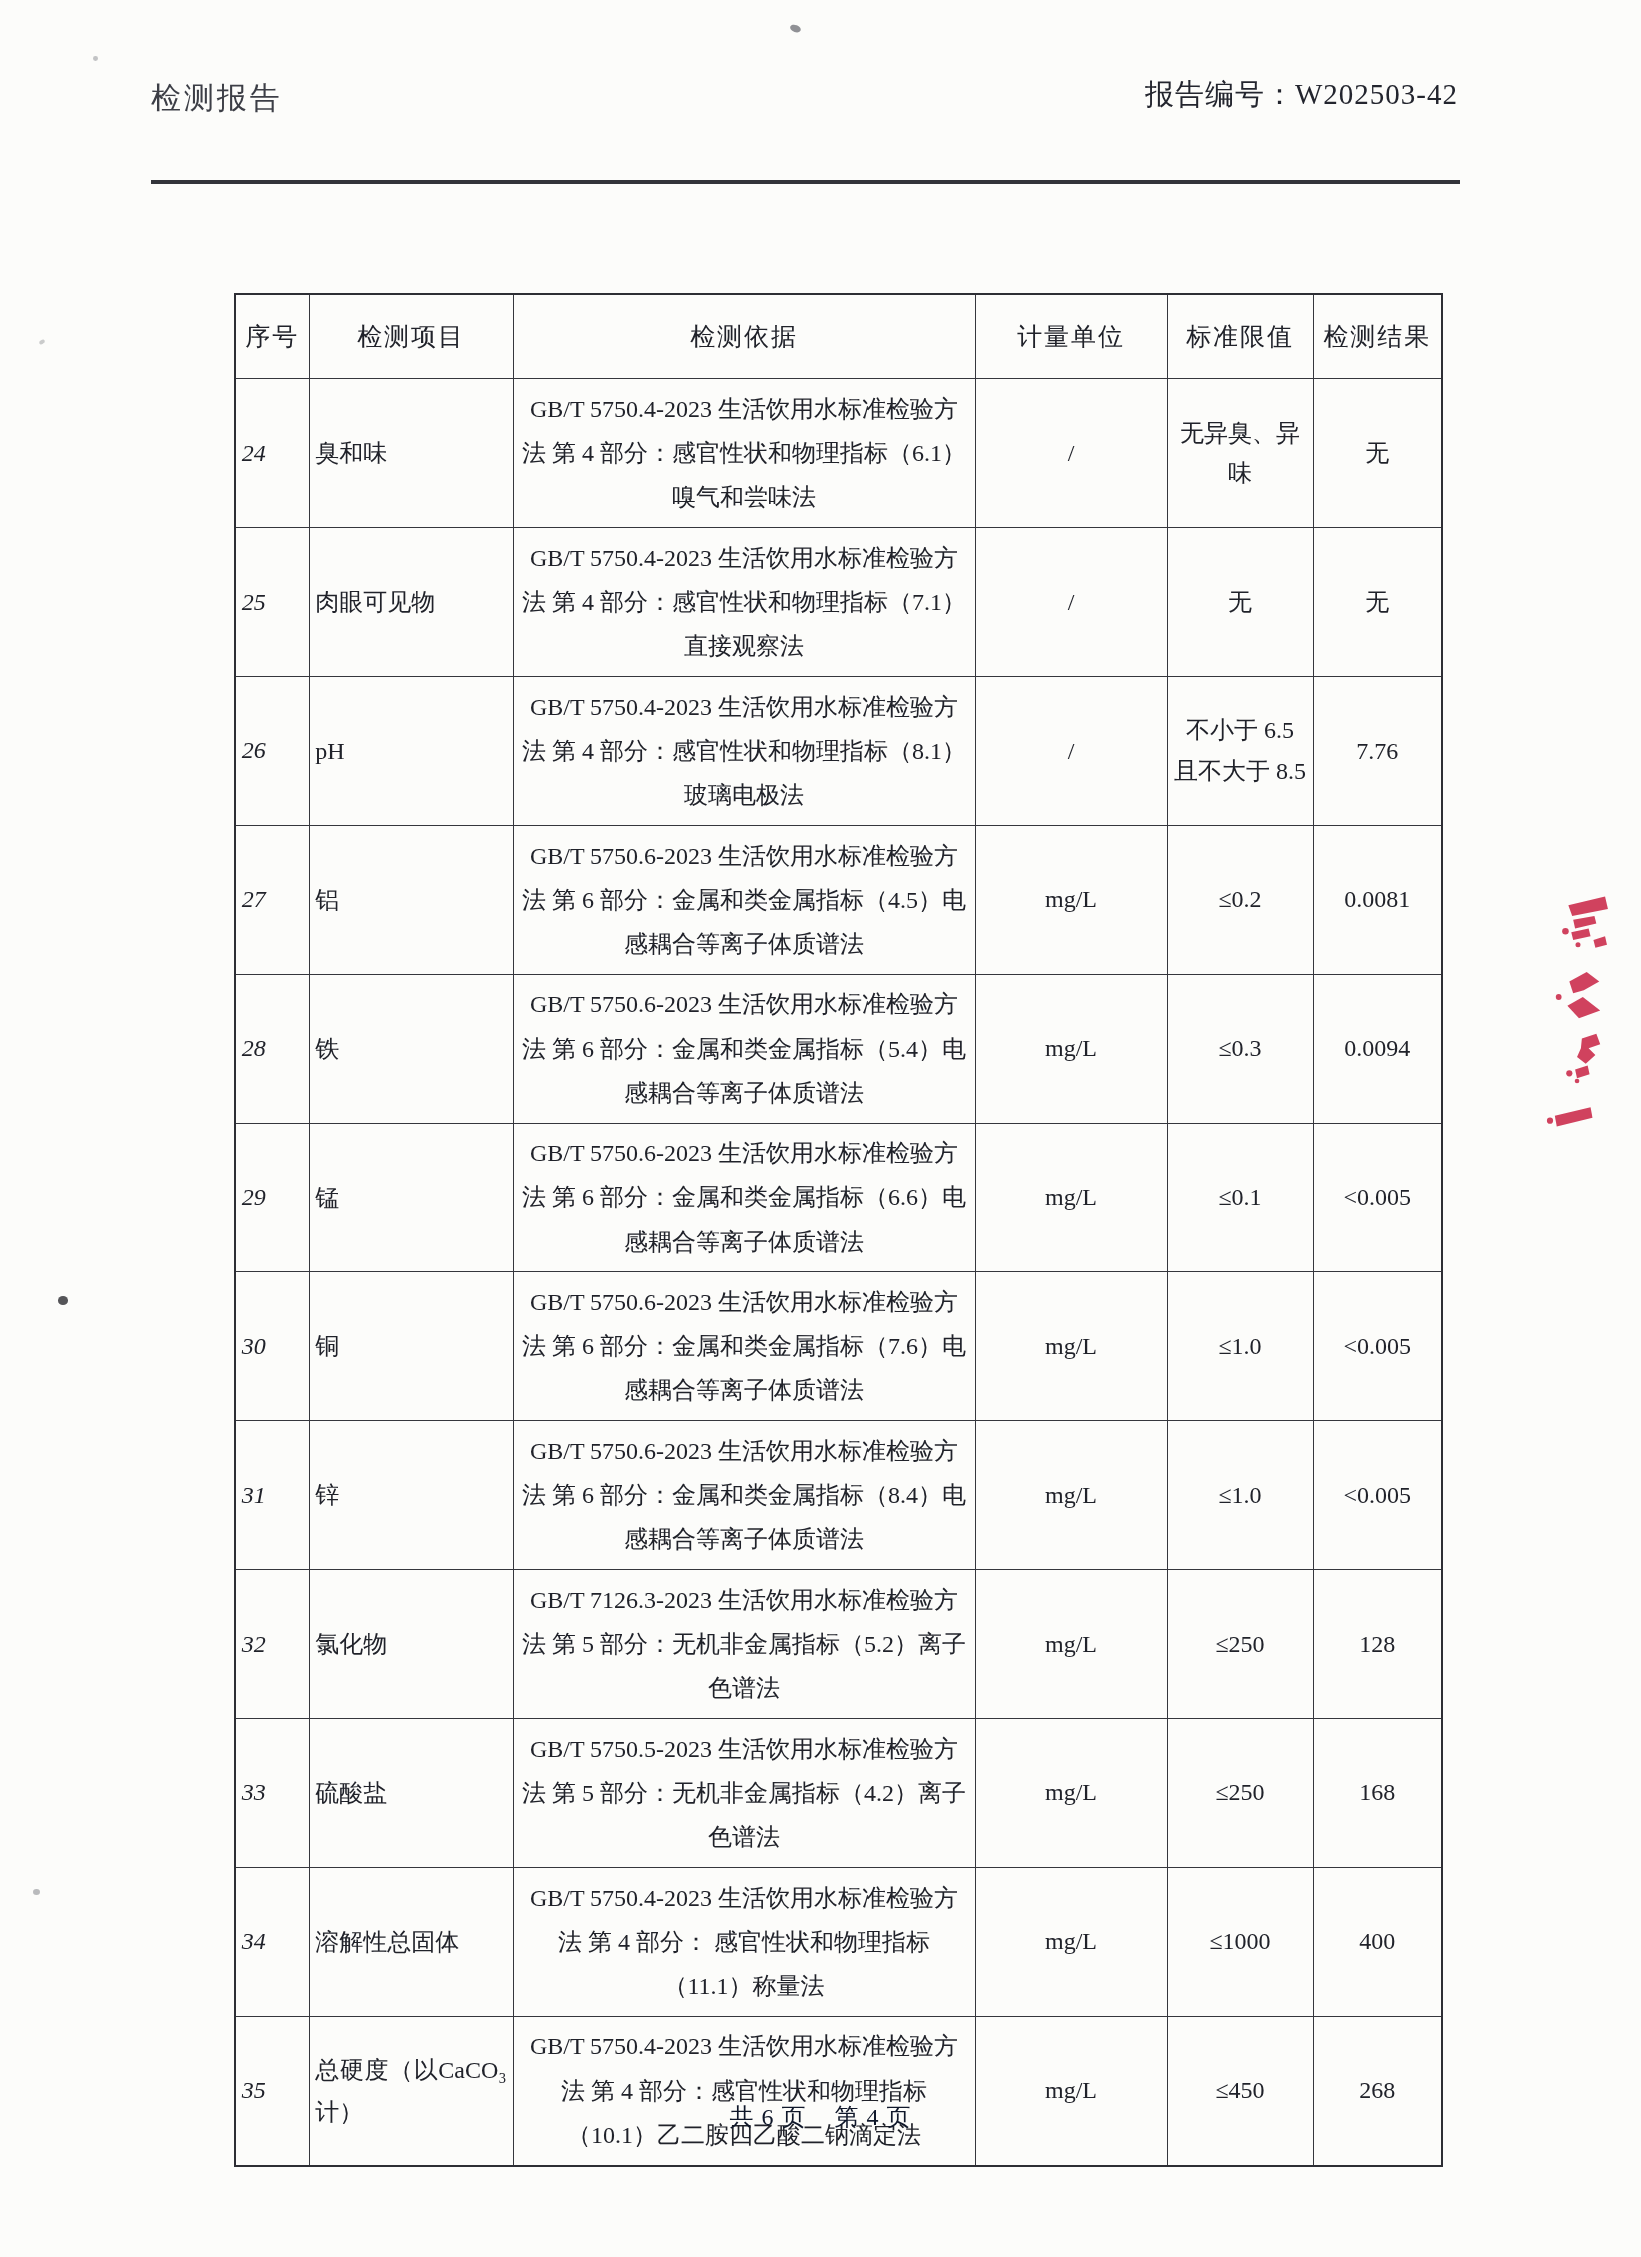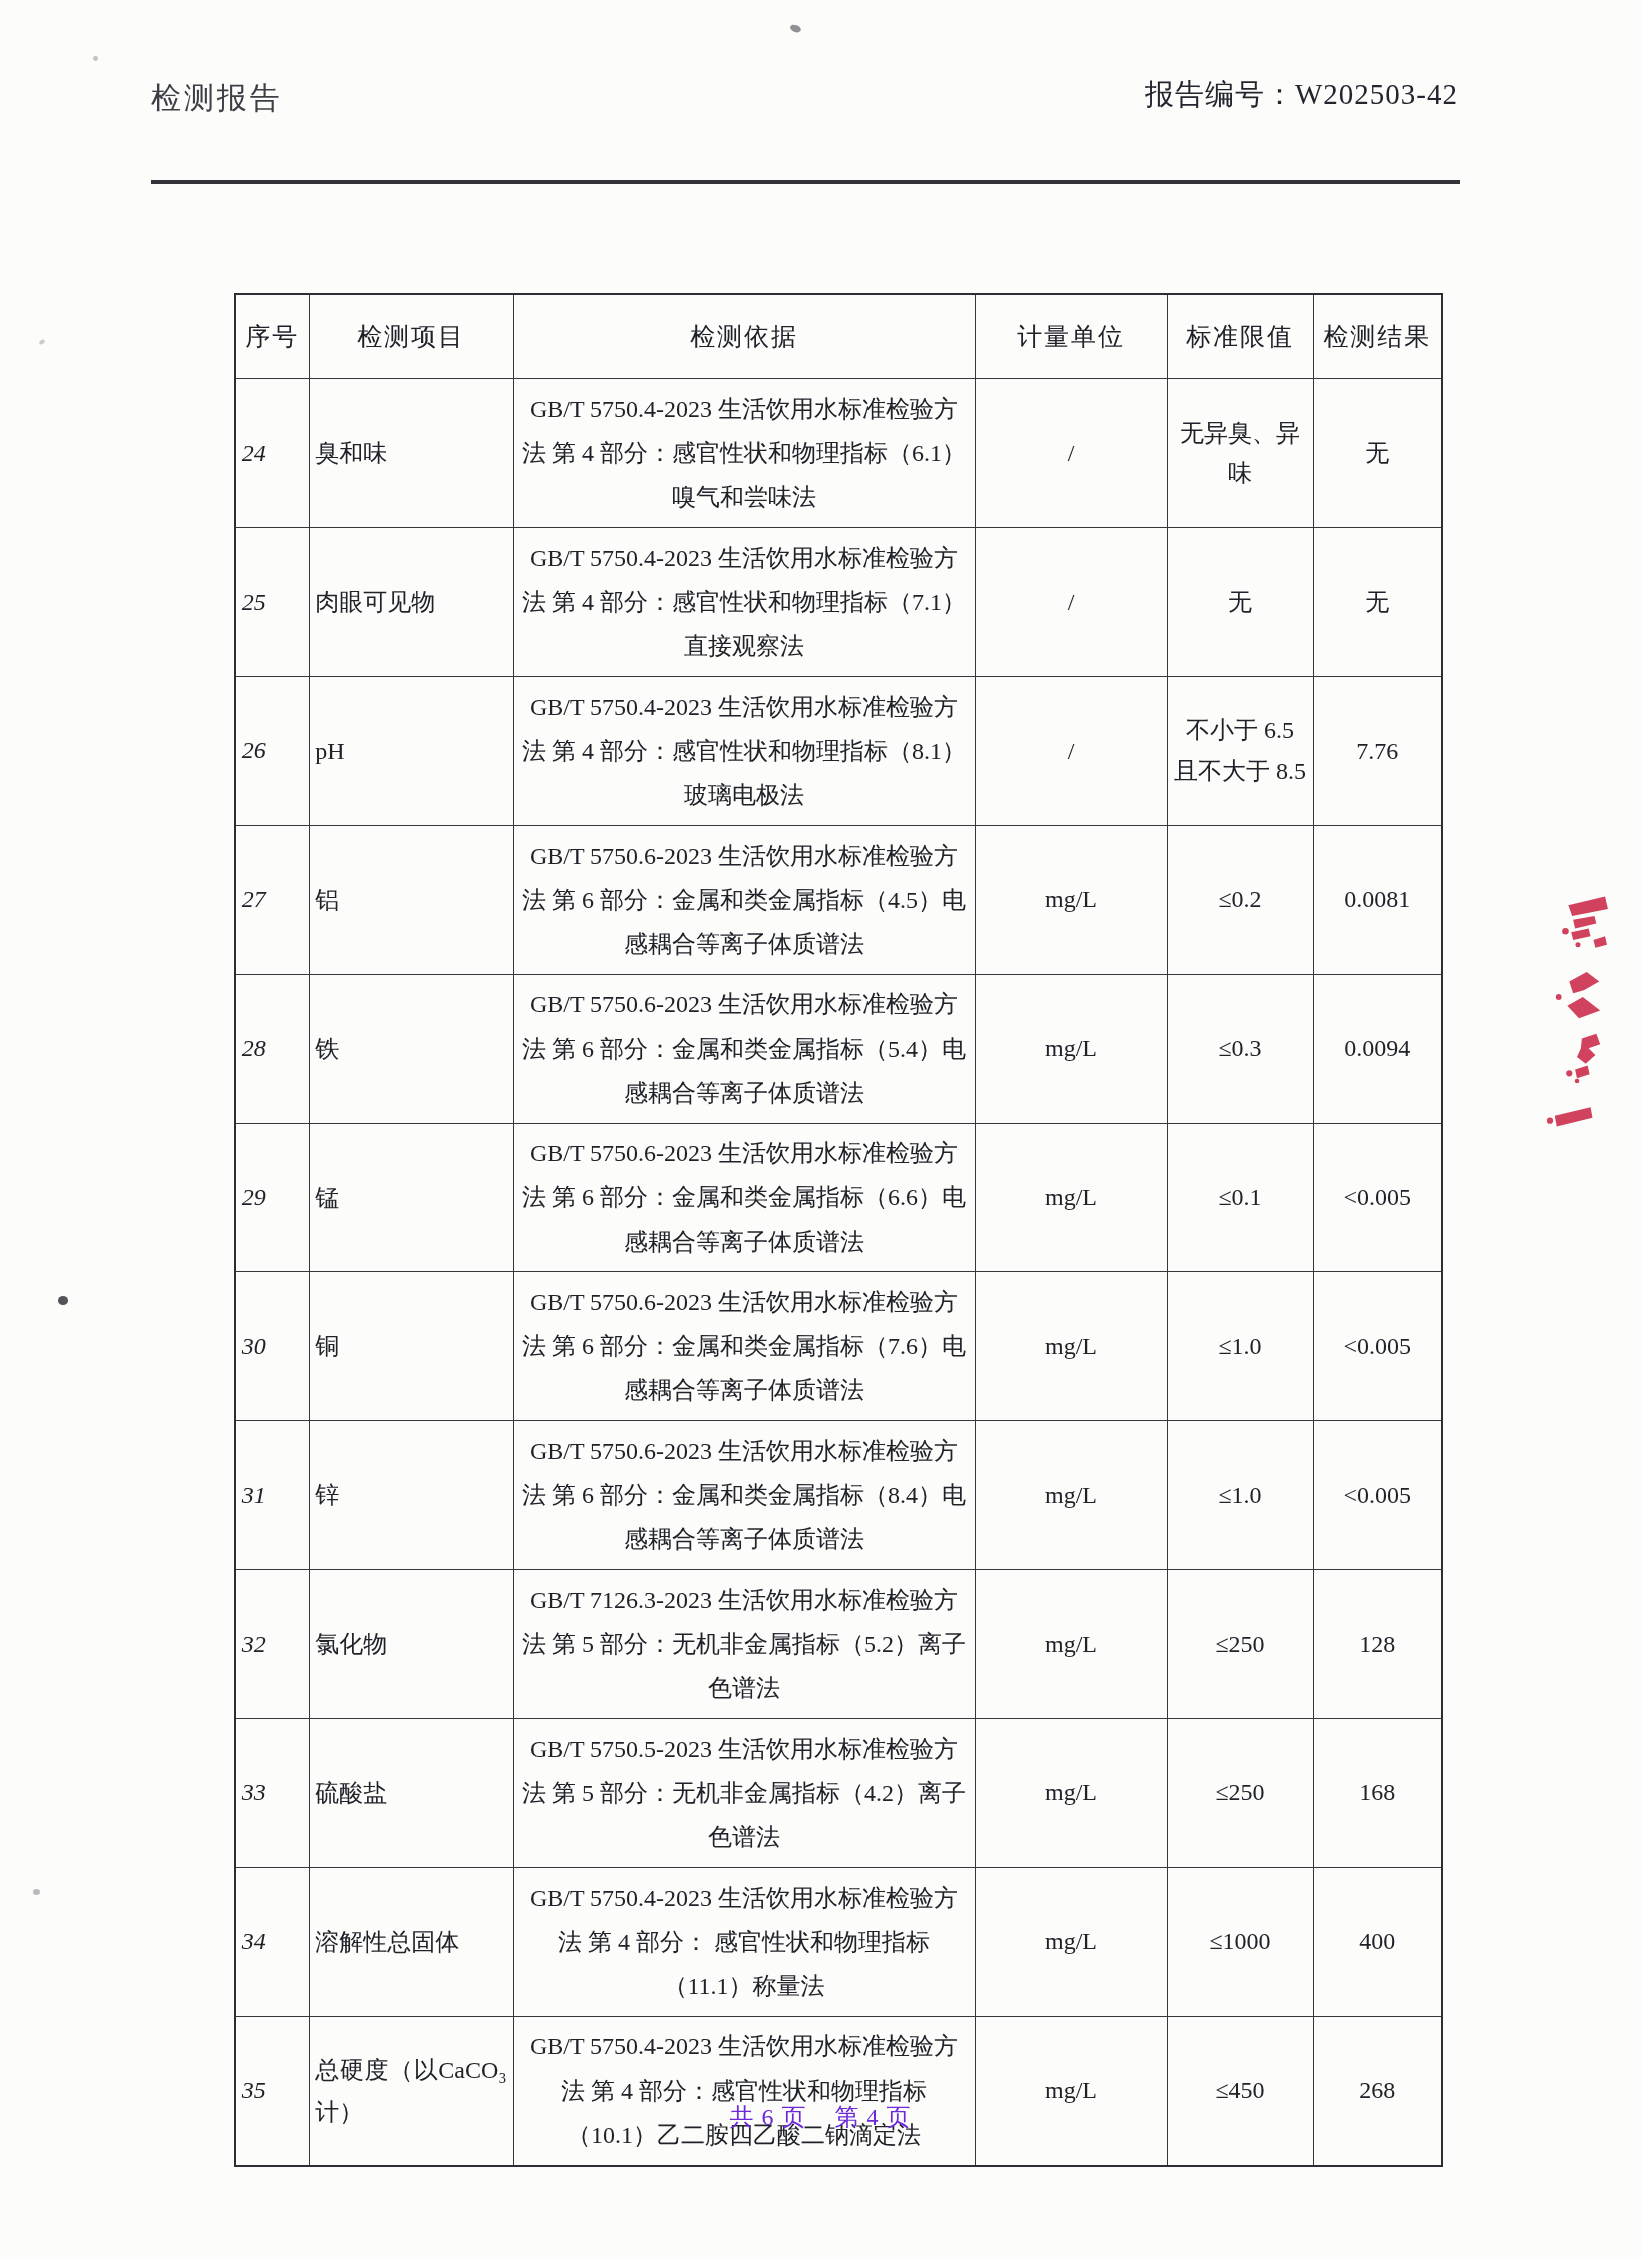--- a/index.html
+++ b/index.html
@@ -41,21 +41,21 @@
     font-weight:normal;font-size:25px;height:68px;
     text-align:center;letter-spacing:1.9px;
   }
   .c-no{font-style:italic;}
   .c-item{text-align:justify;text-justify:inter-ideograph;padding:7.7px 11.6px;line-height:1.75;margin-left:20px;}
   .c-method{text-align:center;padding:9.7px 13.5px;line-height:1.84;}
   .c-unit,.c-limit,.c-result{text-align:center;line-height:1.7;}
   
   .page-footer{
     position:absolute;left:0;top:2101px;width:100%;
-    text-align:center;font-size:24px;color:#6d28d9;
+    text-align:center;font-size:24px;color:#0f172a;
     white-space:pre;letter-spacing:1px;
   }
   
   .seal-fragment{position:absolute;left:1543px;top:884px;width:70px;height:255px;}
   
   .speckle{position:absolute;border-radius:50%;background:#565860;}
   .sp1{left:790px;top:25px;width:10.6px;height:6.8px;opacity:.65;transform:rotate(20deg);}
   .sp2{left:93px;top:56px;width:4.8px;height:4.8px;opacity:.35;}
   .sp3{left:39px;top:340px;width:5.8px;height:3.9px;opacity:.3;transform:rotate(-30deg);}
   .sp4{left:58px;top:1296px;width:9.7px;height:8.7px;opacity:.8;background:#2a2b30;}

